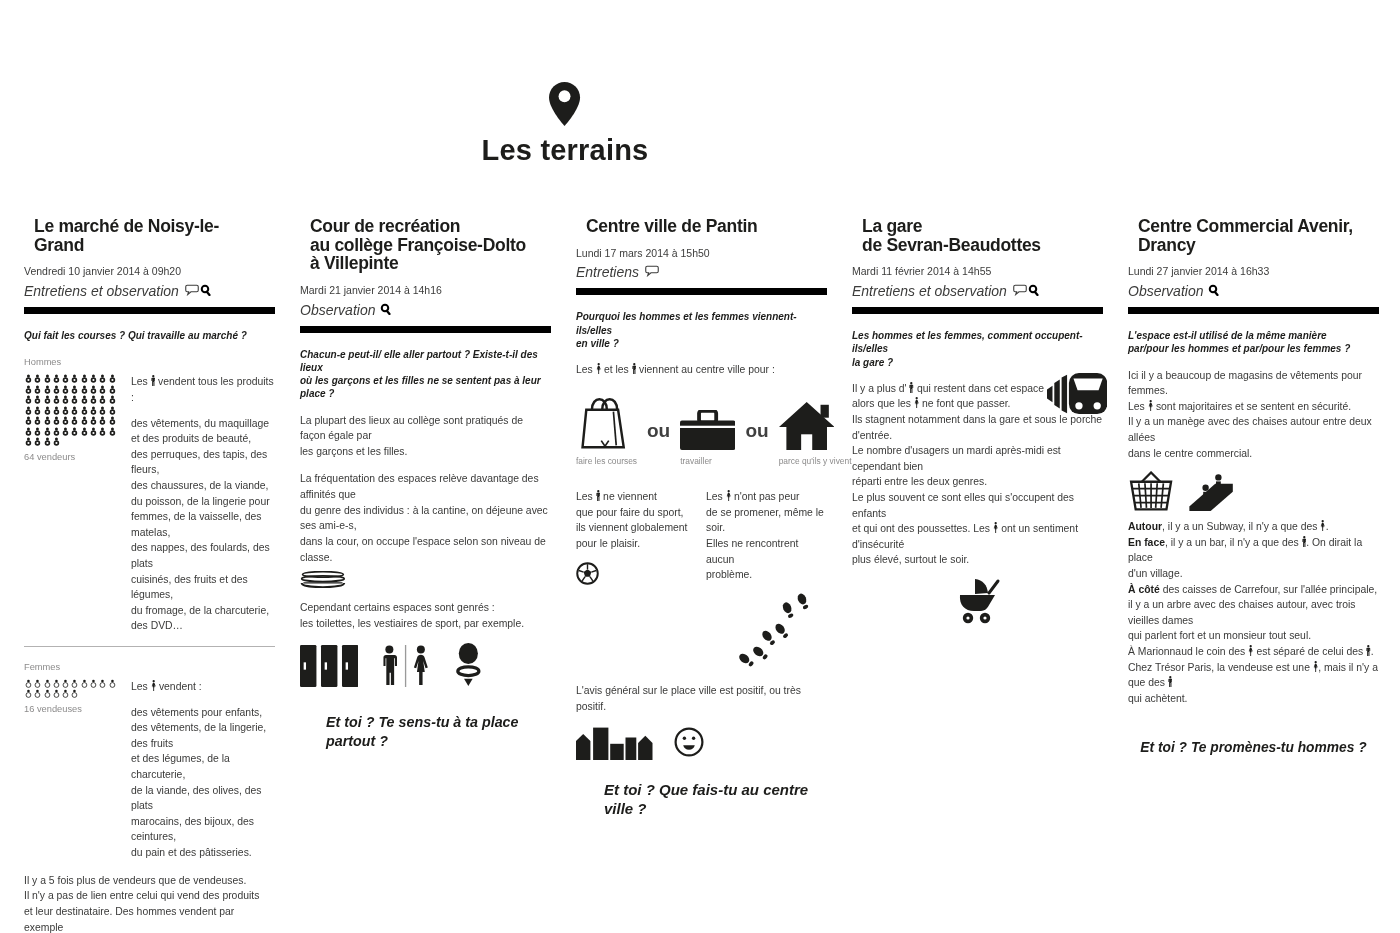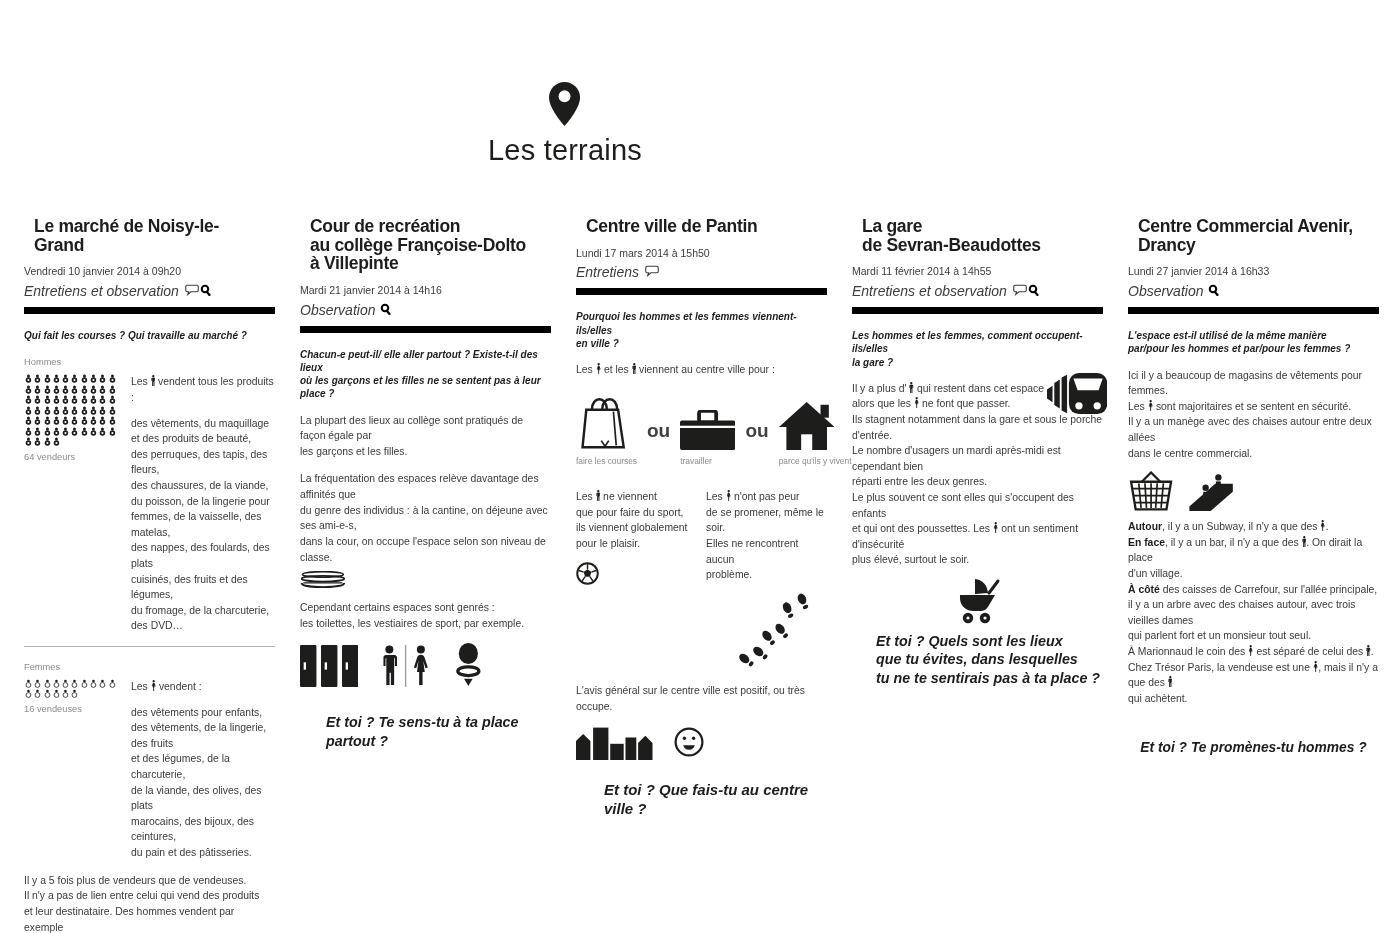--- a/index.html
+++ b/index.html
@@ -7,21 +7,21 @@
     width:1400px;height:933px;position:relative;overflow:hidden;
     background:#ffffff;color:#1d1d1b;
     font-family:"Liberation Sans","DejaVu Sans",sans-serif;
     -webkit-font-smoothing:antialiased;
   }
   b{color:#1d1d1b;}
   
   .hero{position:absolute;top:82px;left:0;width:1130px;text-align:center;}
   .hero .pin{display:block;margin:0 auto 8px;height:44px;}
   .hero .pin svg{height:44px;width:auto;display:block;margin:0 auto;fill:#1d1d1b;}
-  .hero h1{margin:0;font-size:29px;font-weight:400;letter-spacing:.2px;color:#1d1d1b;}
+  .hero h1{margin:0;font-size:29px;font-weight:700;letter-spacing:.2px;color:#1d1d1b;}
   
   .cols{position:absolute;top:207px;left:24px;display:flex;gap:25px;}
   .col{width:251px;flex:0 0 251px;font-size:10.4px;line-height:1.5;color:#3a3a39;}
   .col h2{margin:10px;font-size:17.5px;line-height:1.07;letter-spacing:-.3px;font-weight:700;color:#1d1d1b;}
   .date{font-size:10.5px;color:#3c3c3b;margin-top:2px;}
   .method{font-size:14px;font-style:italic;color:#3c3c3b;display:flex;align-items:center;gap:5px;margin-top:1px;}
   .mi{display:inline-flex;align-items:center;}
   .mi svg{height:12px;width:auto;display:block;}
   .bar{height:7px;background:#000;margin-top:5px;}
   .question{font-weight:700;font-style:italic;font-size:10px;line-height:1.32;color:#1d1d1b;margin-top:15px;}
@@ -640,21 +640,21 @@
               </g>
             <g transform="translate(80,16) rotate(-24)">
                 <ellipse rx="4.6" ry="6.4"></ellipse>
                 <ellipse cy="10" rx="3.2" ry="2.2"></ellipse>
               </g>
           </svg>
         </div>
       </div>
     </div>
 
-    <div class="verdict">L'avis général sur le centre ville est positif, ou très occupe.</div>
+    <div class="verdict">L'avis général sur le place ville est positif, ou très positif.</div>
 
     <div class="cityline">
       <span>
         <svg viewBox="0 0 90 40" height="36" fill="#1d1d1b">
           <path d="M0 40V19l8-8 8 8v21z"></path>
           <rect x="19" y="4" width="17" height="36"></rect>
           <rect x="38" y="22" width="15" height="18"></rect>
           <rect x="55" y="15" width="12" height="25"></rect>
           <path d="M69 40V21l8-8 8 8v19z"></path>
         </svg>
@@ -720,21 +720,20 @@
         <path d="M5 17c-1 10 5 16 14 16h7c3.4 0 5.6-1.6 7.2-4.4L40 17z"></path>
         <path d="M20 1c8 1 12 6 13 14l-13 1z"></path>
         <path d="M34 15L43 3" stroke="#1d1d1b" stroke-width="3" fill="none" stroke-linecap="round"></path>
         <circle cx="13" cy="40" r="5.2"></circle>
           <circle cx="13" cy="40" r="1.6" fill="#fff"></circle>
         <circle cx="30" cy="40" r="5.2"></circle>
           <circle cx="30" cy="40" r="1.6" fill="#fff"></circle>
       </svg>
     </span>
 
-    <div class="final q4">Et toi ? Quels sont les lieux<br>que tu évites, dans lesquelles<br>tu ne te sentirais pas à ta place ?</div>
   </div>
 
   <div class="col">
     <h2>Centre Commercial Avenir,<br>Drancy</h2>
     <div class="date">Lundi 27 janvier 2014 à 16h33</div>
     <div class="method">
       <span>Observation</span>
       <span><span class="mi">
             <svg viewBox="0 0 22 24">
               <circle cx="10" cy="10" r="6.5" fill="none" stroke="#000" stroke-width="4"></circle>

